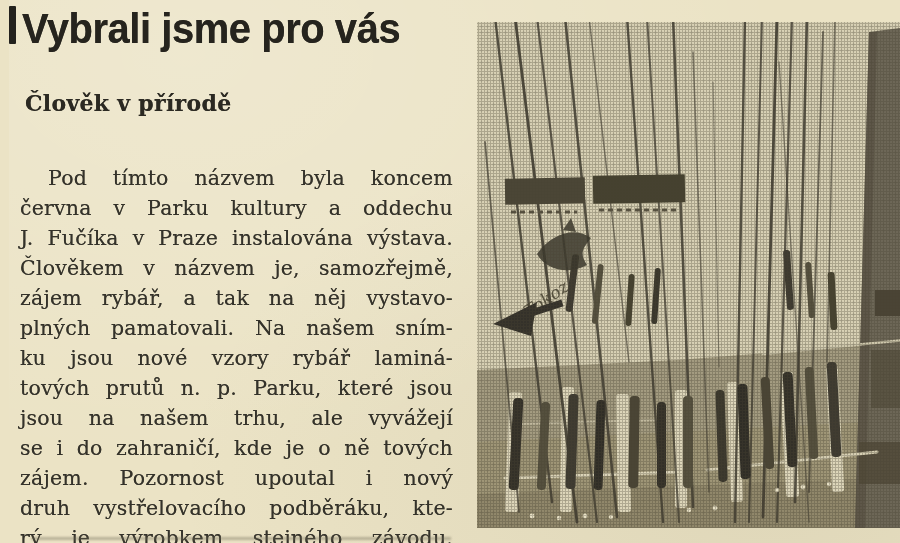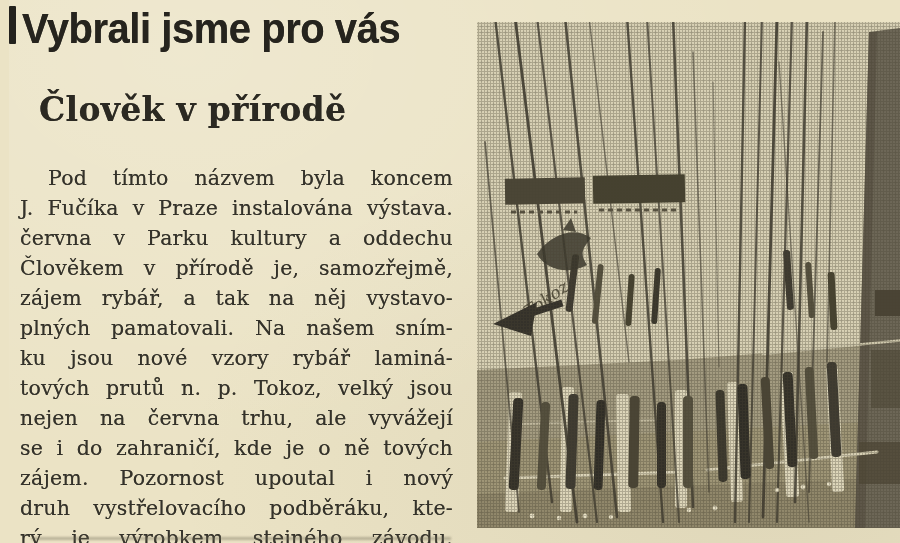--- a/index.html
+++ b/index.html
@@ -28,24 +28,24 @@
     font-weight:700;
     font-size:43px;
     letter-spacing:-0.5px;
     color:#26241e;
     transform:scaleX(.93);
     transform-origin:left top;
     text-shadow:0 0 .6px rgba(38,36,30,.8);
     white-space:nowrap;
   }
   .subheading{
-    position:absolute;left:30px;top:90px;margin:0;
+    position:absolute;left:16px;top:90px;margin:0;
     font-family:"DejaVu Serif", serif;
     font-weight:700;
-    font-size:33px;
+    font-size:22px;
     color:#2b2922;
     letter-spacing:.3px;
     text-shadow:0 0 .5px rgba(40,38,30,.7);
     white-space:nowrap;
   }
   .body{
     position:absolute;left:11px;top:163px;width:433px;
     color:#34322a;
   }
   .bline{
@@ -89,28 +89,28 @@
 <div class="page">
 
   <div class="left-mark"></div>
 
   <h1 class="headline">Vybrali jsme pro vás</h1>
 
   <h2 class="subheading">Člověk v přírodě</h2>
 
   <div class="body">
     <div class="bline first">Pod tímto názvem byla koncem</div>
+    <div class="bline">června v Parku kultury a oddechu</div>
     <div class="bline">J. Fučíka v Praze instalována výstava.</div>
-    <div class="bline">června v Parku kultury a oddechu</div>
-    <div class="bline">Člověkem v přírodě je, samozřejmě,</div>
+    <div class="bline">Člověkem v názvem je, samozřejmě,</div>
     <div class="bline">zájem rybář, a tak na něj vystavo-</div>
     <div class="bline">plných pamatovali. Na našem sním-</div>
     <div class="bline">ku jsou nové vzory rybář laminá-</div>
-    <div class="bline">tových prutů n. p. Tokoz, velký jsou</div>
-    <div class="bline">nejen na června trhu, ale vyvážejí</div>
+    <div class="bline">tových prutů n. p. Parku, které jsou</div>
+    <div class="bline">jsou na našem trhu, ale vyvážejí</div>
     <div class="bline">se i do zahraničí, kde je o ně tových</div>
     <div class="bline">zájem. Pozornost upoutal i nový</div>
     <div class="bline">druh vystřelovacího podběráku, kte-</div>
     <div class="bline last">rý je výrobkem stejného závodu.</div>
   </div>
 
   <figure class="photo">
     <svg viewBox="0 0 430 506" width="430" height="506" xmlns="http://www.w3.org/2000/svg">
 
       <g>

